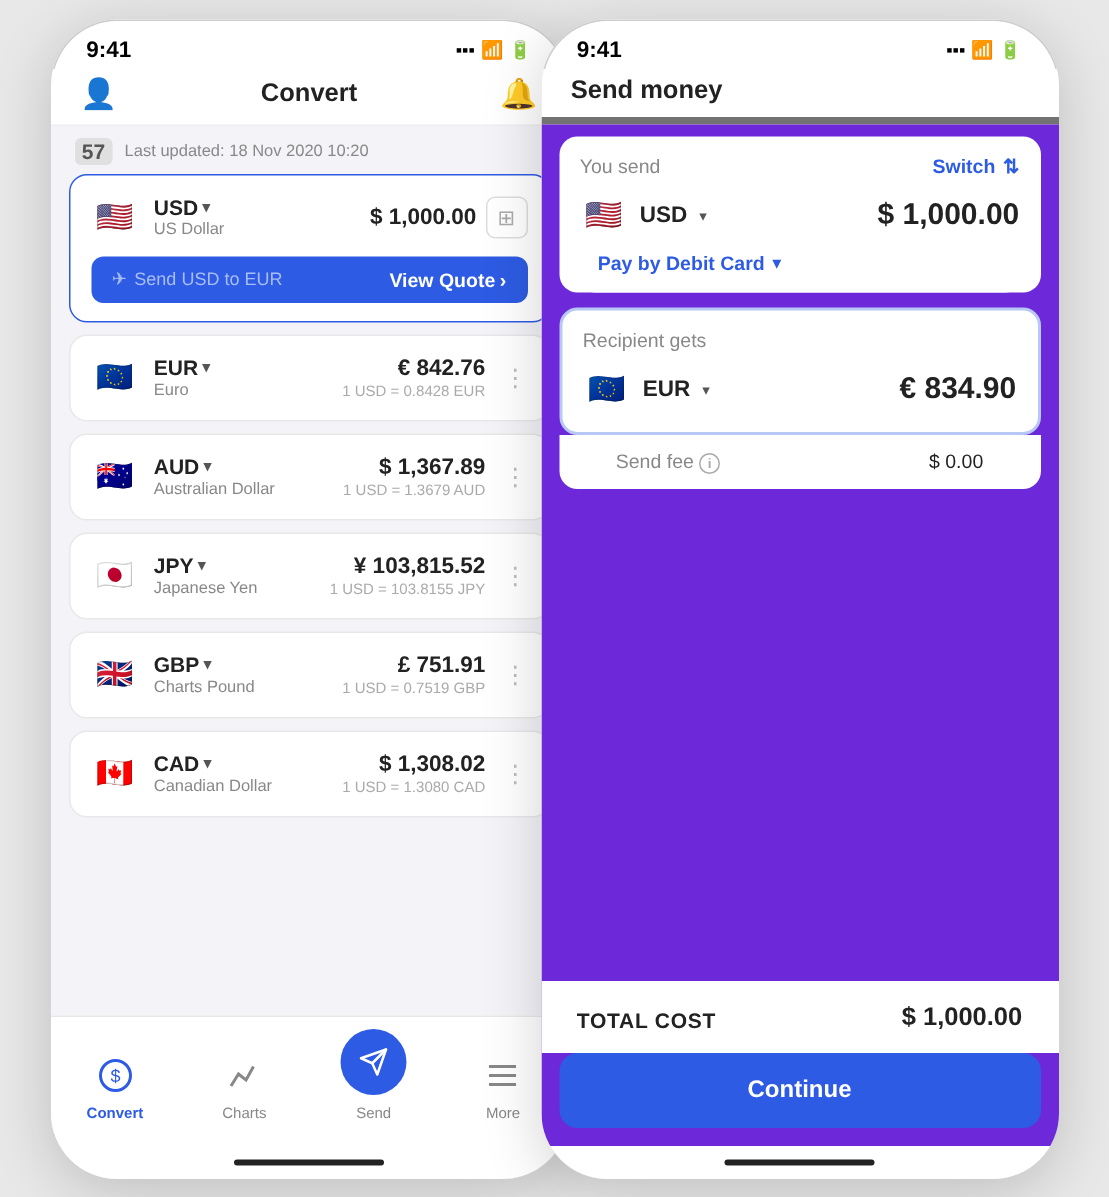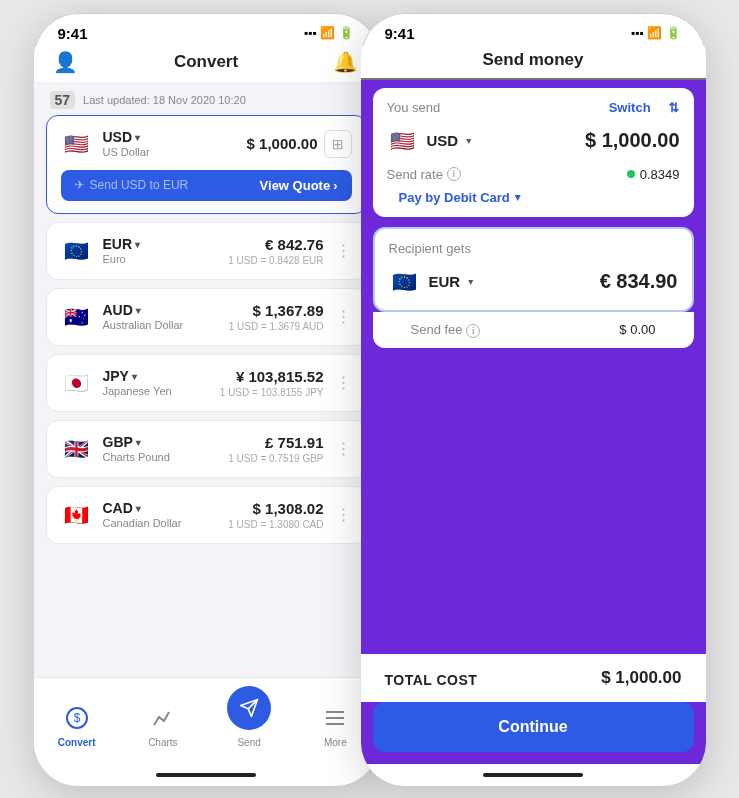--- a/index.html
+++ b/index.html
@@ -286,21 +286,21 @@
       font-size: 13px;
       color: #888;
       font-weight: 500;
     }
     .switch-btn {
       font-size: 13px;
       color: #2d5be3;
       font-weight: 600;
       display: flex;
       align-items: center;
-      gap: 18px;
+      gap: 5px;
     }
     .currency-row {
       display: flex;
       align-items: center;
       justify-content: space-between;
     }
     .currency-selector {
       display: flex;
       align-items: center;
       gap: 8px;
@@ -660,21 +660,21 @@
 
     <div class="status-bar">
       <span class="status-time">9:41</span>
       <div class="status-icons">
         <span>▪▪▪</span>
         <span>📶</span>
         <span>🔋</span>
       </div>
     </div>
 
-    <div class="nav-bar" style="background:#fff; border-bottom:2px solid #737373; justify-content:center;">
+    <div class="nav-bar" style="background:#fff; border-bottom:5px solid #737373; ">
       <span class="nav-title">Send money</span>
     </div>
 
     <div class="send-screen">
 
       <div style="background:#fff; border-radius:12px; margin: 8px 12px 0; padding: 0;">
         <div style="padding: 12px 14px 0;">
           <div class="send-label-row">
             <span class="send-label">You send</span>
             <span class="switch-btn">
@@ -685,30 +685,20 @@
           <div class="currency-row">
             <div class="currency-selector">
               <div class="flag-circle">🇺🇸</div>
               <span style="font-size:15px; font-weight:700; color:#222;">USD</span>
               <span class="dropdown-arrow">▾</span>
             </div>
             <span class="amount-display">$ 1,000.00</span>
           </div>
         </div>
 
-        <div style="display:flex; justify-content:space-between; align-items:center; padding: 10px 14px 0;">
-          <span class="send-rate-label">
-            <span>Send rate</span>
-            <span class="info-circle">i</span>
-          </span>
-          <span class="send-rate-value">
-            <span class="rate-dot"></span>
-            <span>0.8349</span>
-          </span>
-        </div>
 
         <div class="pay-method-row">
           <span class="pay-method-text">Pay by Debit Card</span>
           <span class="dropdown-arrow" style="color:#2d5be3; font-size:12px;">▾</span>
         </div>
       </div>
 
       <div class="recipient-section">
         <div class="recipient-label">Recipient gets</div>
         <div class="currency-row">

